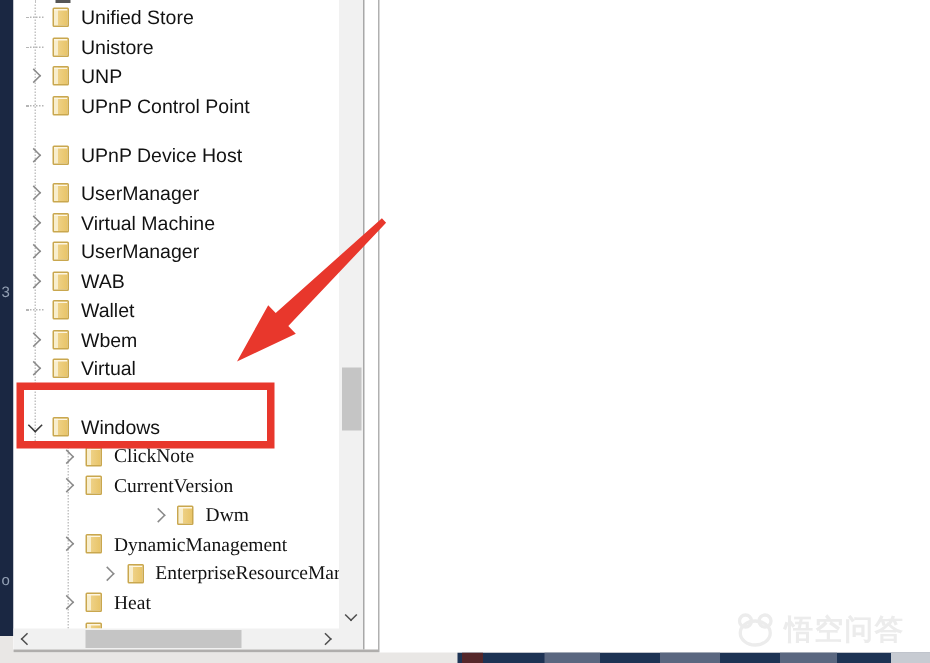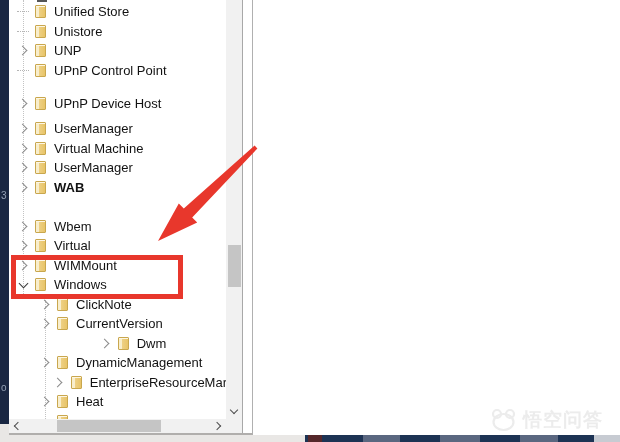--- a/index.html
+++ b/index.html
@@ -17,21 +17,21 @@
   #tree-panel{
     position:absolute;left:9px;top:0;width:234px;height:433px;
     background:#ffffff;border-right:1px solid #a8a8a8;box-sizing:border-box;
   }
   .guide{position:absolute;width:0;border-left:1px dotted #c3c3c3;}
   #guide-root{left:14px;top:0;height:296px;}
   #guide-child{left:36px;top:296px;height:123px;}
   #rows{position:absolute;left:1px;top:0;width:217px;height:419px;overflow:hidden;}
   .row{position:absolute;left:0;width:100%;height:19.5px;display:flex;align-items:center;box-sizing:border-box;}
   .lv0{padding-left:6px;}
-  .lv1{padding-left:28px;}
+  .lv1{padding-left:28px;font-family:Liberation Serif, serif;}
   .arrowbox{flex:0 0 14px;width:14px;height:14px;margin-right:5px;display:flex;align-items:center;justify-content:center;}
   .chev{display:inline-block;width:6px;height:6px;border-right:1.4px solid #8a8a8a;border-bottom:1.4px solid #8a8a8a;}
   .chev.right{transform:rotate(-45deg);margin-left:-2px;}
   .chev.down{transform:rotate(45deg);border-color:#3a3a3a;margin-top:-3px;}
   .stub{display:inline-block;width:12px;height:0;border-top:1px dotted #b5b5b5;}
   .folder{
     flex:0 0 11px;width:11px;height:13px;margin-right:8px;border-radius:1px;
     background:linear-gradient(90deg,#f8eecd 0%,#f8eecd 30%,#eed186 30%,#e8c468 100%);
     border:1px solid #c9a74e;box-sizing:border-box;box-shadow:inset 0 1px 0 #fdf6e3;
   }
@@ -135,47 +135,47 @@
           <span class="folder"></span>
           <span class="lbl">Virtual Machine</span>
         </div>
         <div class="row lv0" style="top: 158px;">
           <span class="arrowbox">
             <span class="chev right"></span>
           </span>
           <span class="folder"></span>
           <span class="lbl">UserManager</span>
         </div>
-        <div class="row lv0" style="top: 177.5px; font-weight: bold;">
+        <div class="row lv0" style="top: 177.5px;">
           <span class="arrowbox">
             <span class="chev right"></span>
           </span>
           <span class="folder"></span>
           <span class="lbl">WAB</span>
         </div>
+        <div class="row lv0" style="top: 197px;">
+          <span class="arrowbox">
+            <span class="stub"></span>
+          </span>
+          <span class="folder"></span>
+          <span class="lbl">Wallet</span>
+        </div>
         <div class="row lv0" style="top: 216.5px;">
           <span class="arrowbox">
             <span class="chev right"></span>
           </span>
           <span class="folder"></span>
           <span class="lbl">Wbem</span>
         </div>
         <div class="row lv0" style="top: 236px;">
           <span class="arrowbox">
             <span class="chev right"></span>
           </span>
           <span class="folder"></span>
           <span class="lbl">Virtual</span>
-        </div>
-        <div class="row lv0" style="top: 255.5px;">
-          <span class="arrowbox">
-            <span class="chev right"></span>
-          </span>
-          <span class="folder"></span>
-          <span class="lbl">WIMMount</span>
         </div>
         <div class="row lv0" style="top: 275px;">
           <span class="arrowbox">
             <span class="chev down"></span>
           </span>
           <span class="folder"></span>
           <span class="lbl">Windows</span>
         </div>
         <div class="row lv1" style="top: 294.5px;">
           <span class="arrowbox">

